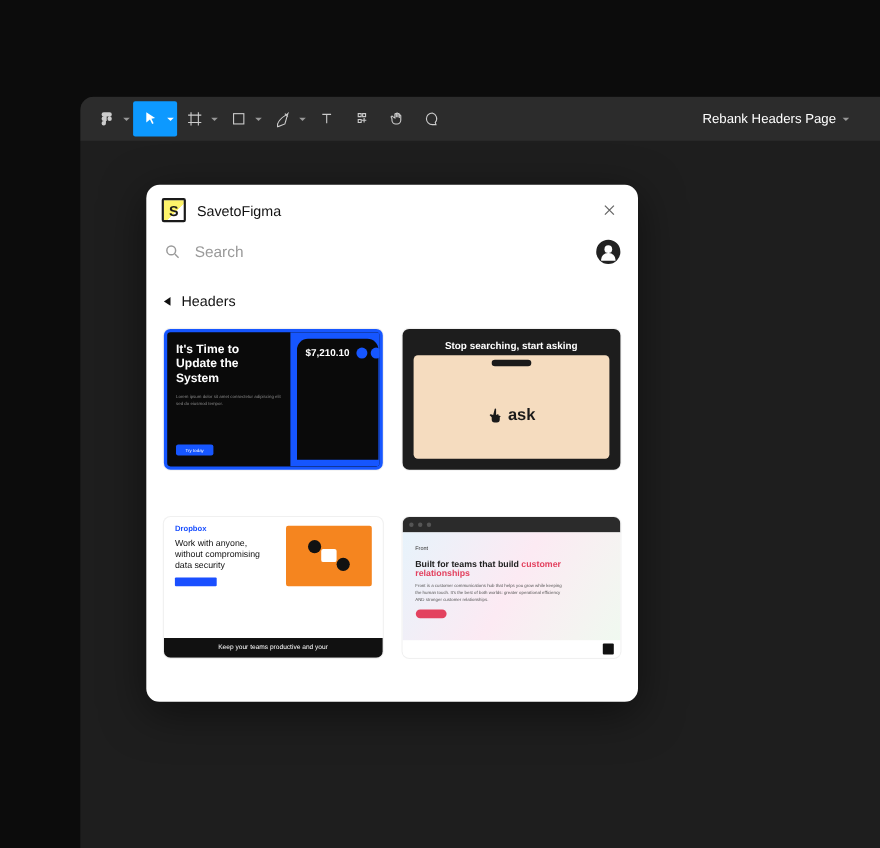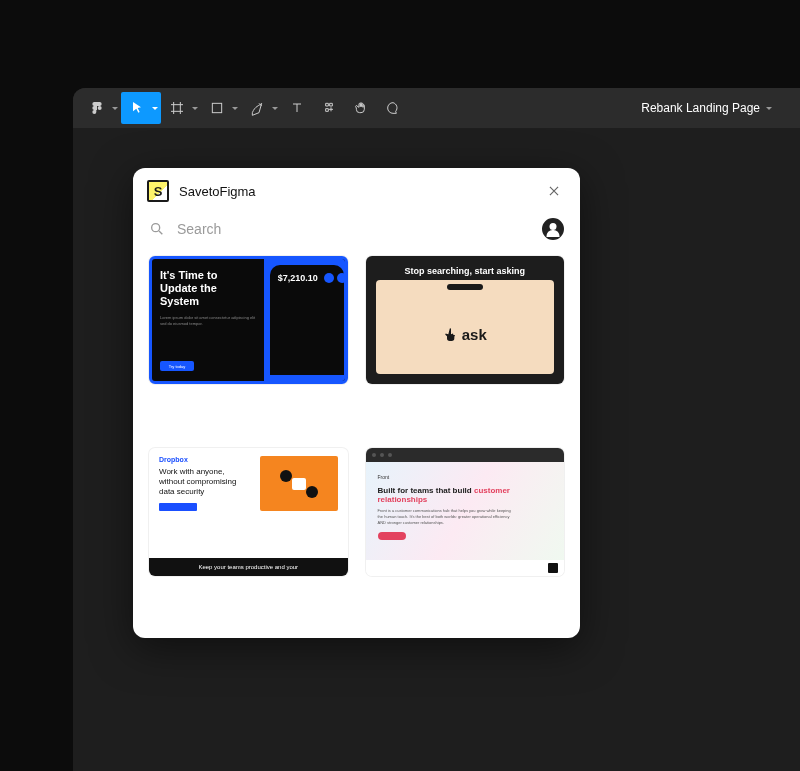--- a/index.html
+++ b/index.html
@@ -404,21 +404,21 @@
             <path stroke="currentColor" stroke-width="1.5" fill="none" d="M9 11V6a1 1 0 0 1 2 0v4V5a1 1 0 0 1 2 0v5V6a1 1 0 0 1 2 0v5V8a1 1 0 0 1 2 0v6a5 5 0 0 1-5 5h-2a5 5 0 0 1-5-5v-2l-1-2a1 1 0 0 1 2-1z"></path>
           </svg>
       </div>
       <div class="tool-btn">
         <svg viewBox="0 0 24 24">
             <path stroke="currentColor" stroke-width="1.5" fill="none" d="M12 4a8 8 0 1 0 0 16l5 0-1-3a8 8 0 0 0-4-13z"></path>
           </svg>
       </div>
     </div>
     <div class="doc-title">
-      <span>Rebank Landing Page</span>
+      <span>Rebank Headers Page</span>
       <span class="chev"></span>
     </div>
   </div>
 </div>
 
 <div class="plugin-panel">
   <div class="panel-header">
     <div class="panel-title-wrap">
       <div class="plugin-logo">S</div>
       <span class="panel-title">SavetoFigma</span>
@@ -435,20 +435,24 @@
       <svg width="16" height="16" viewBox="0 0 24 24">
           <circle cx="10" cy="10" r="6" stroke="#9a9a9a" stroke-width="2" fill="none"></circle>
           <path stroke="#9a9a9a" stroke-width="2" d="M15 15l5 5"></path>
         </svg>
       <input type="text" placeholder="Search" style="">
     </div>
     <div class="avatar"></div>
   </div>
 
 
+  <div class="category-header">
+    <span class="back-icon"></span>
+    <span>Headers</span>
+  </div>
 
   <div class="results-grid">
 
     <div class="card card1">
       <div class="card1-left">
         <h3>
           <span>It's Time to</span><br>
           <span>Update the</span><br>
           <span>System</span>
         </h3>

